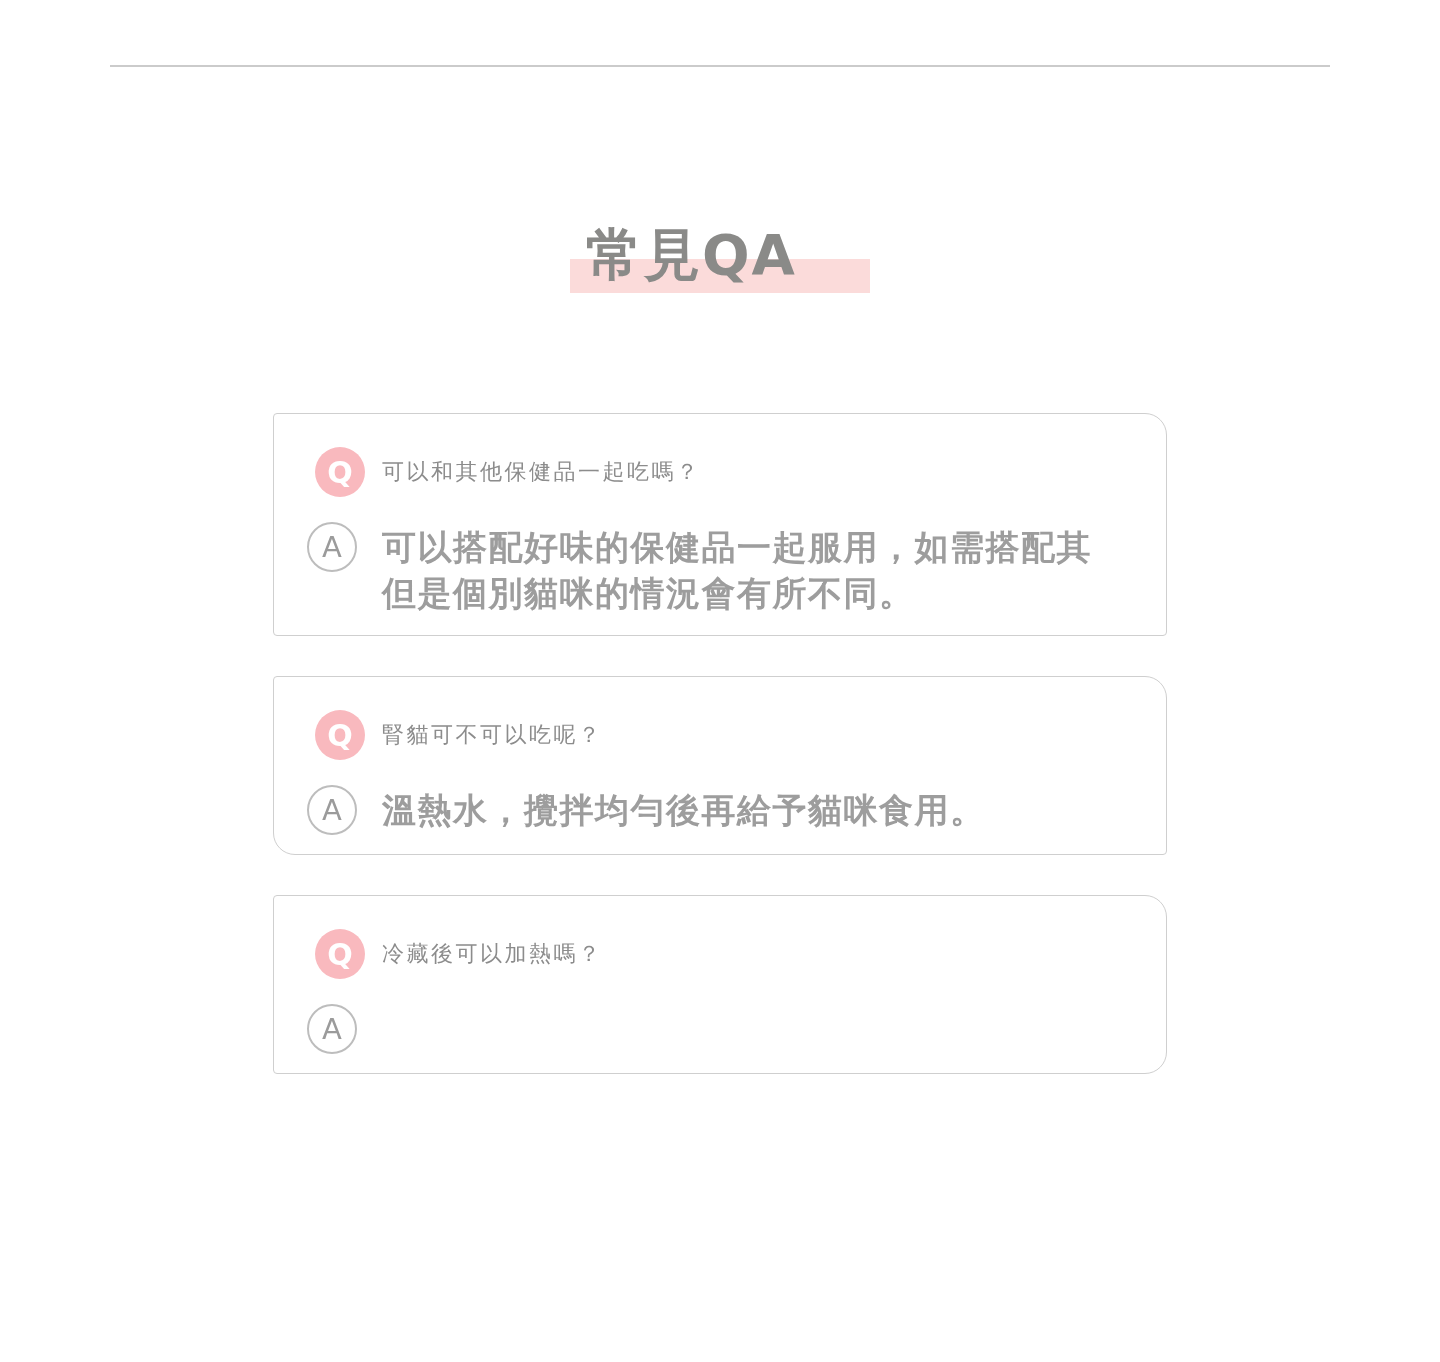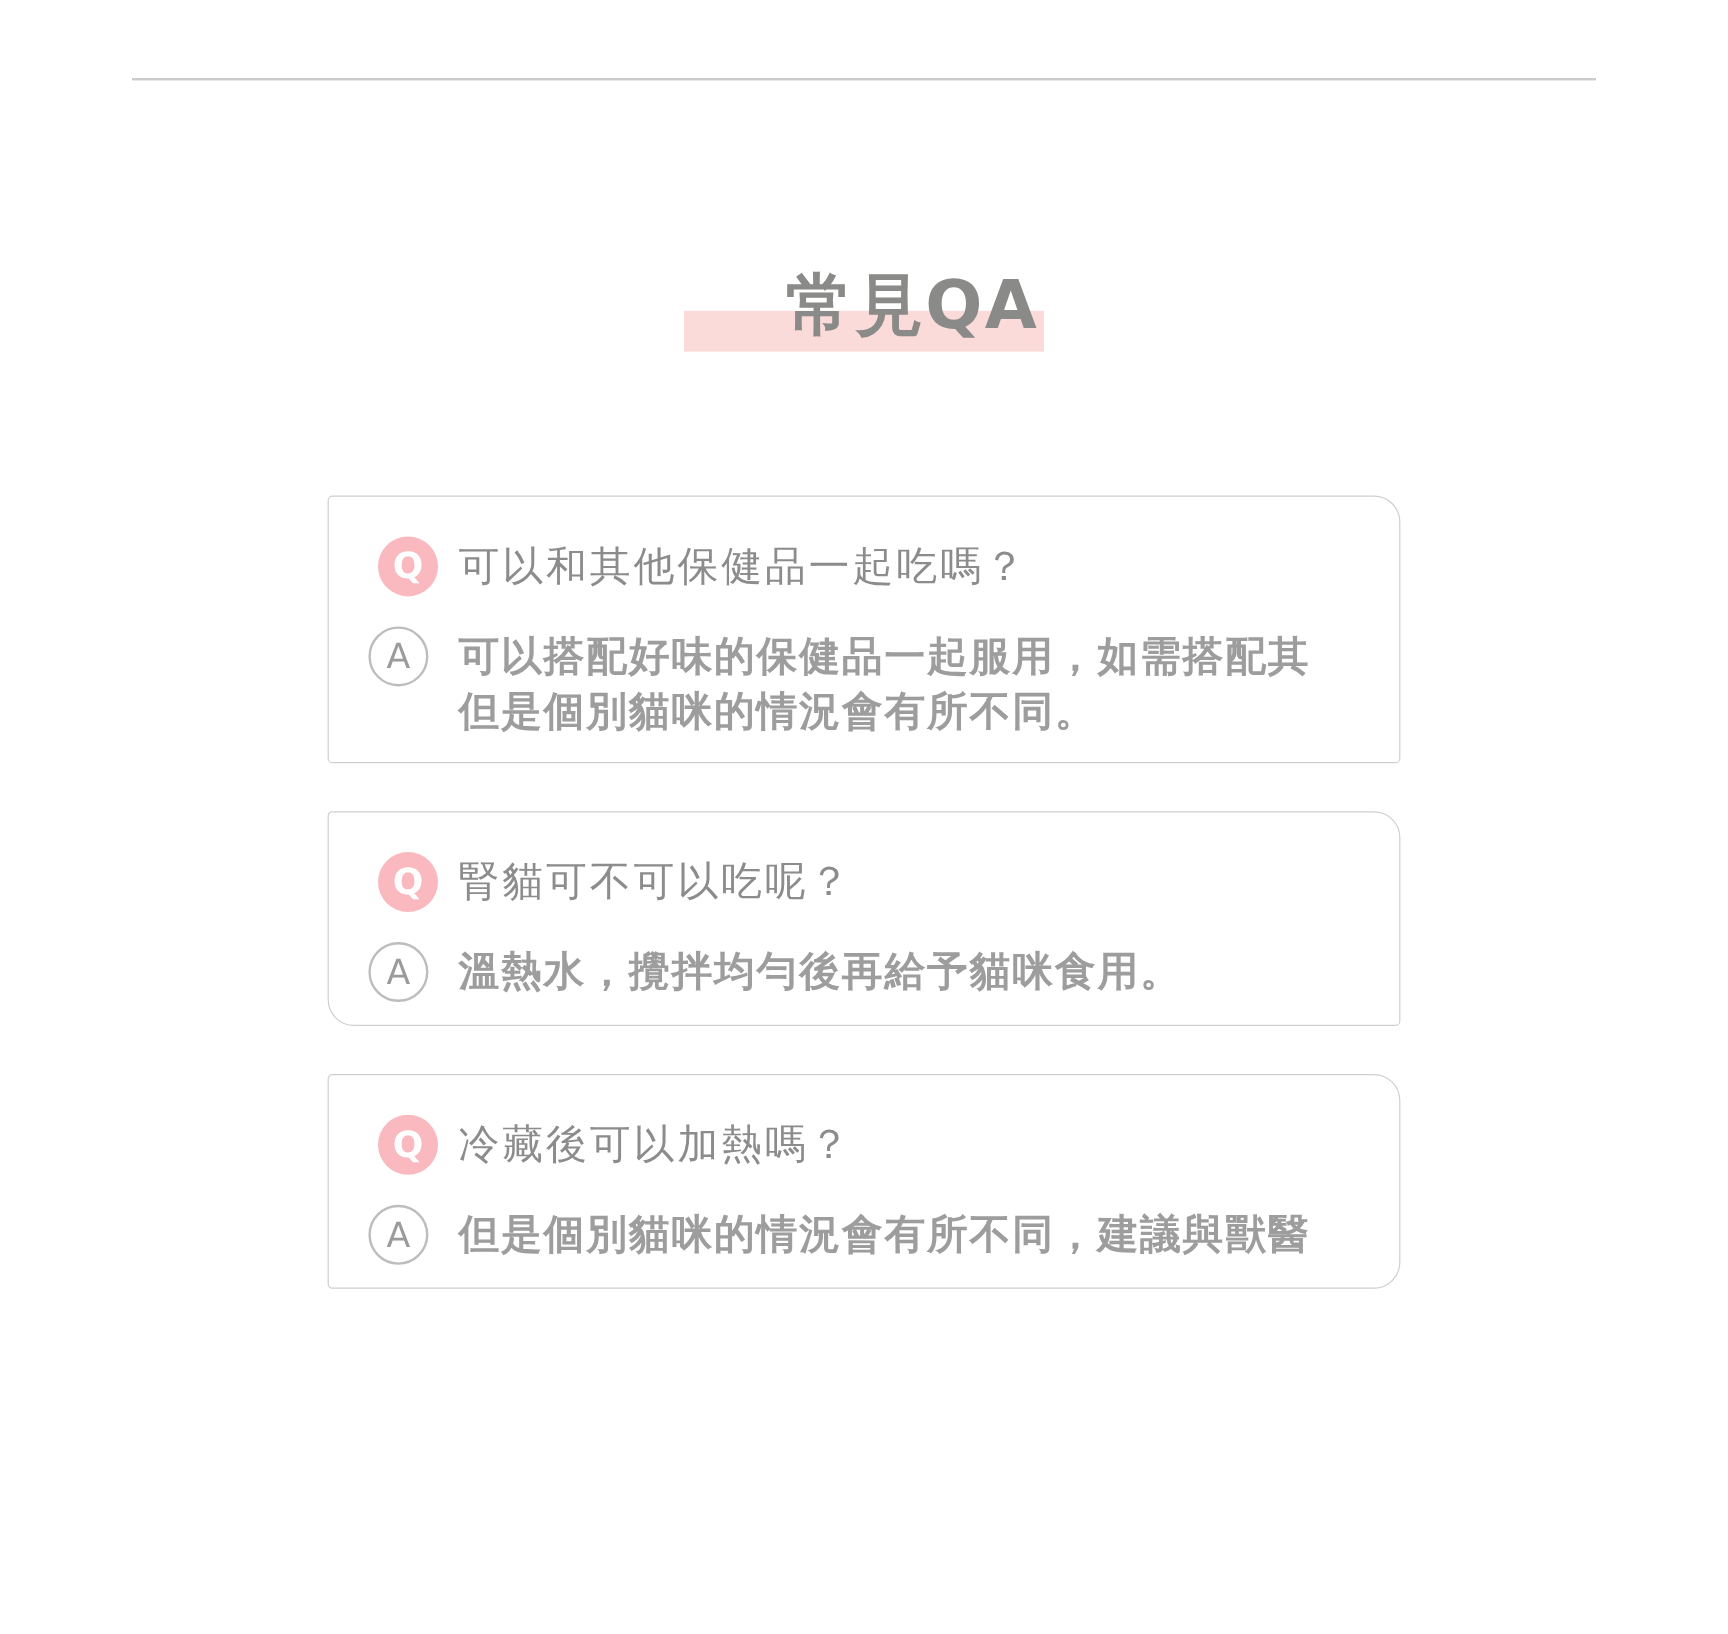--- a/index.html
+++ b/index.html
@@ -21,27 +21,27 @@
     margin: 160px auto 0;
   }
   .title-bar {
     position: absolute;
     left: 0; top: 32px;
     width: 300px; height: 34px;
     background: #fbdbda;
   }
   .title-text {
     position: relative;
-    margin: 4px;
+    margin: 16px;
     font-size: 56px;
     line-height: 56px;
     font-weight: bold;
     letter-spacing: 2px;
     color: #8a8a88;
-    text-align: right;
+    text-align: left;
     white-space: nowrap;
   }
   .cards {
     width: 894px;
     margin: 118px auto 0;
   }
   .card {
     border: 1px solid #cfcfcf;
     background: #ffffff;
     padding: 33px 38px 19px 41px;
@@ -72,21 +72,21 @@
   }
   .a-badge {
     width: 50px; height: 50px;
     margin-left: -8px;
     background: #ffffff;
     border: 2px solid #bdbdbd;
     color: #9b9b9b;
     font-size: 29px;
   }
   .q-text {
-    font-size: 34px;
+    font-size: 22px;
     letter-spacing: 2.5px;
     color: #8c8c8c;
     white-space: nowrap;
   }
   .a-row {
     display: flex;
     align-items: flex-start;
     margin-top: 25px;
     gap: 25px;
   }
@@ -143,18 +143,17 @@
   </section>
 
   <section class="card r-tr-br">
     <div class="q-row">
       <span class="badge q-badge">Q</span>
       <span class="q-text">冷藏後可以加熱嗎？</span>
     </div>
     <div class="a-row">
       <span class="badge a-badge">A</span>
       <div class="a-text">
-        <span class="a-line">但是個別貓咪的情況會有所不同，建議與獸醫</span>
       </div>
     </div>
   </section>
 
 </div>
 
 </body></html>

